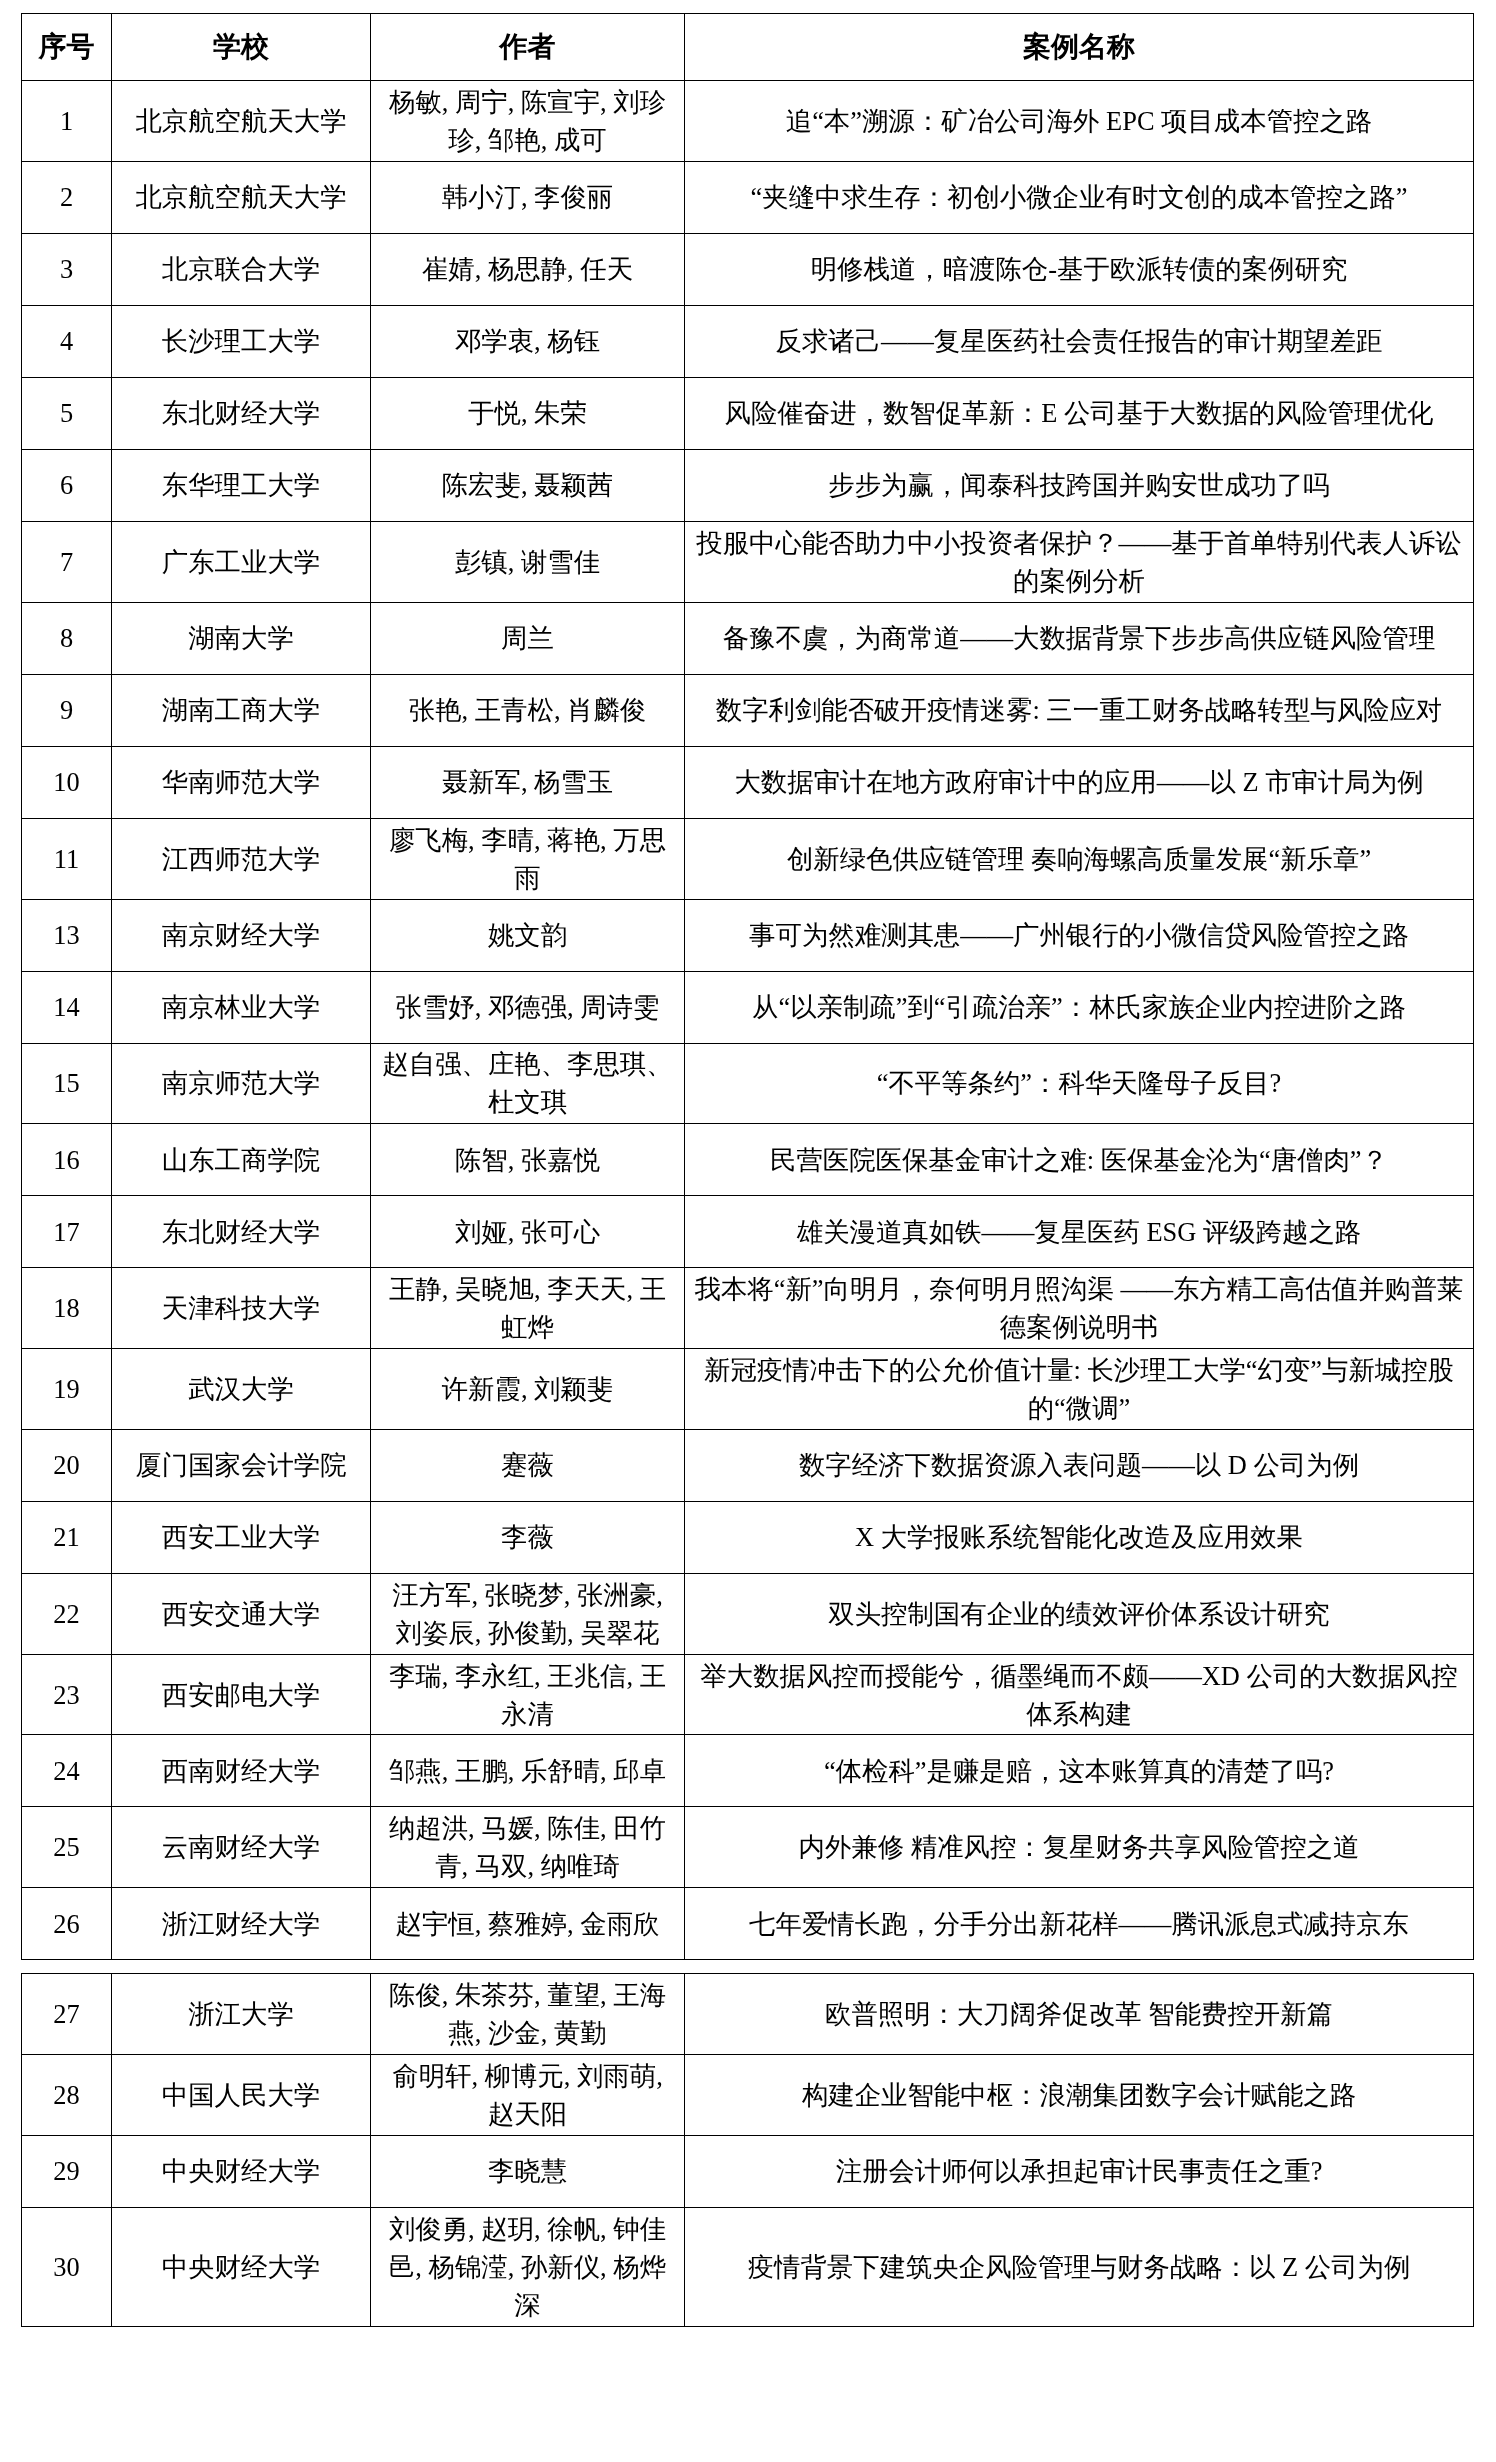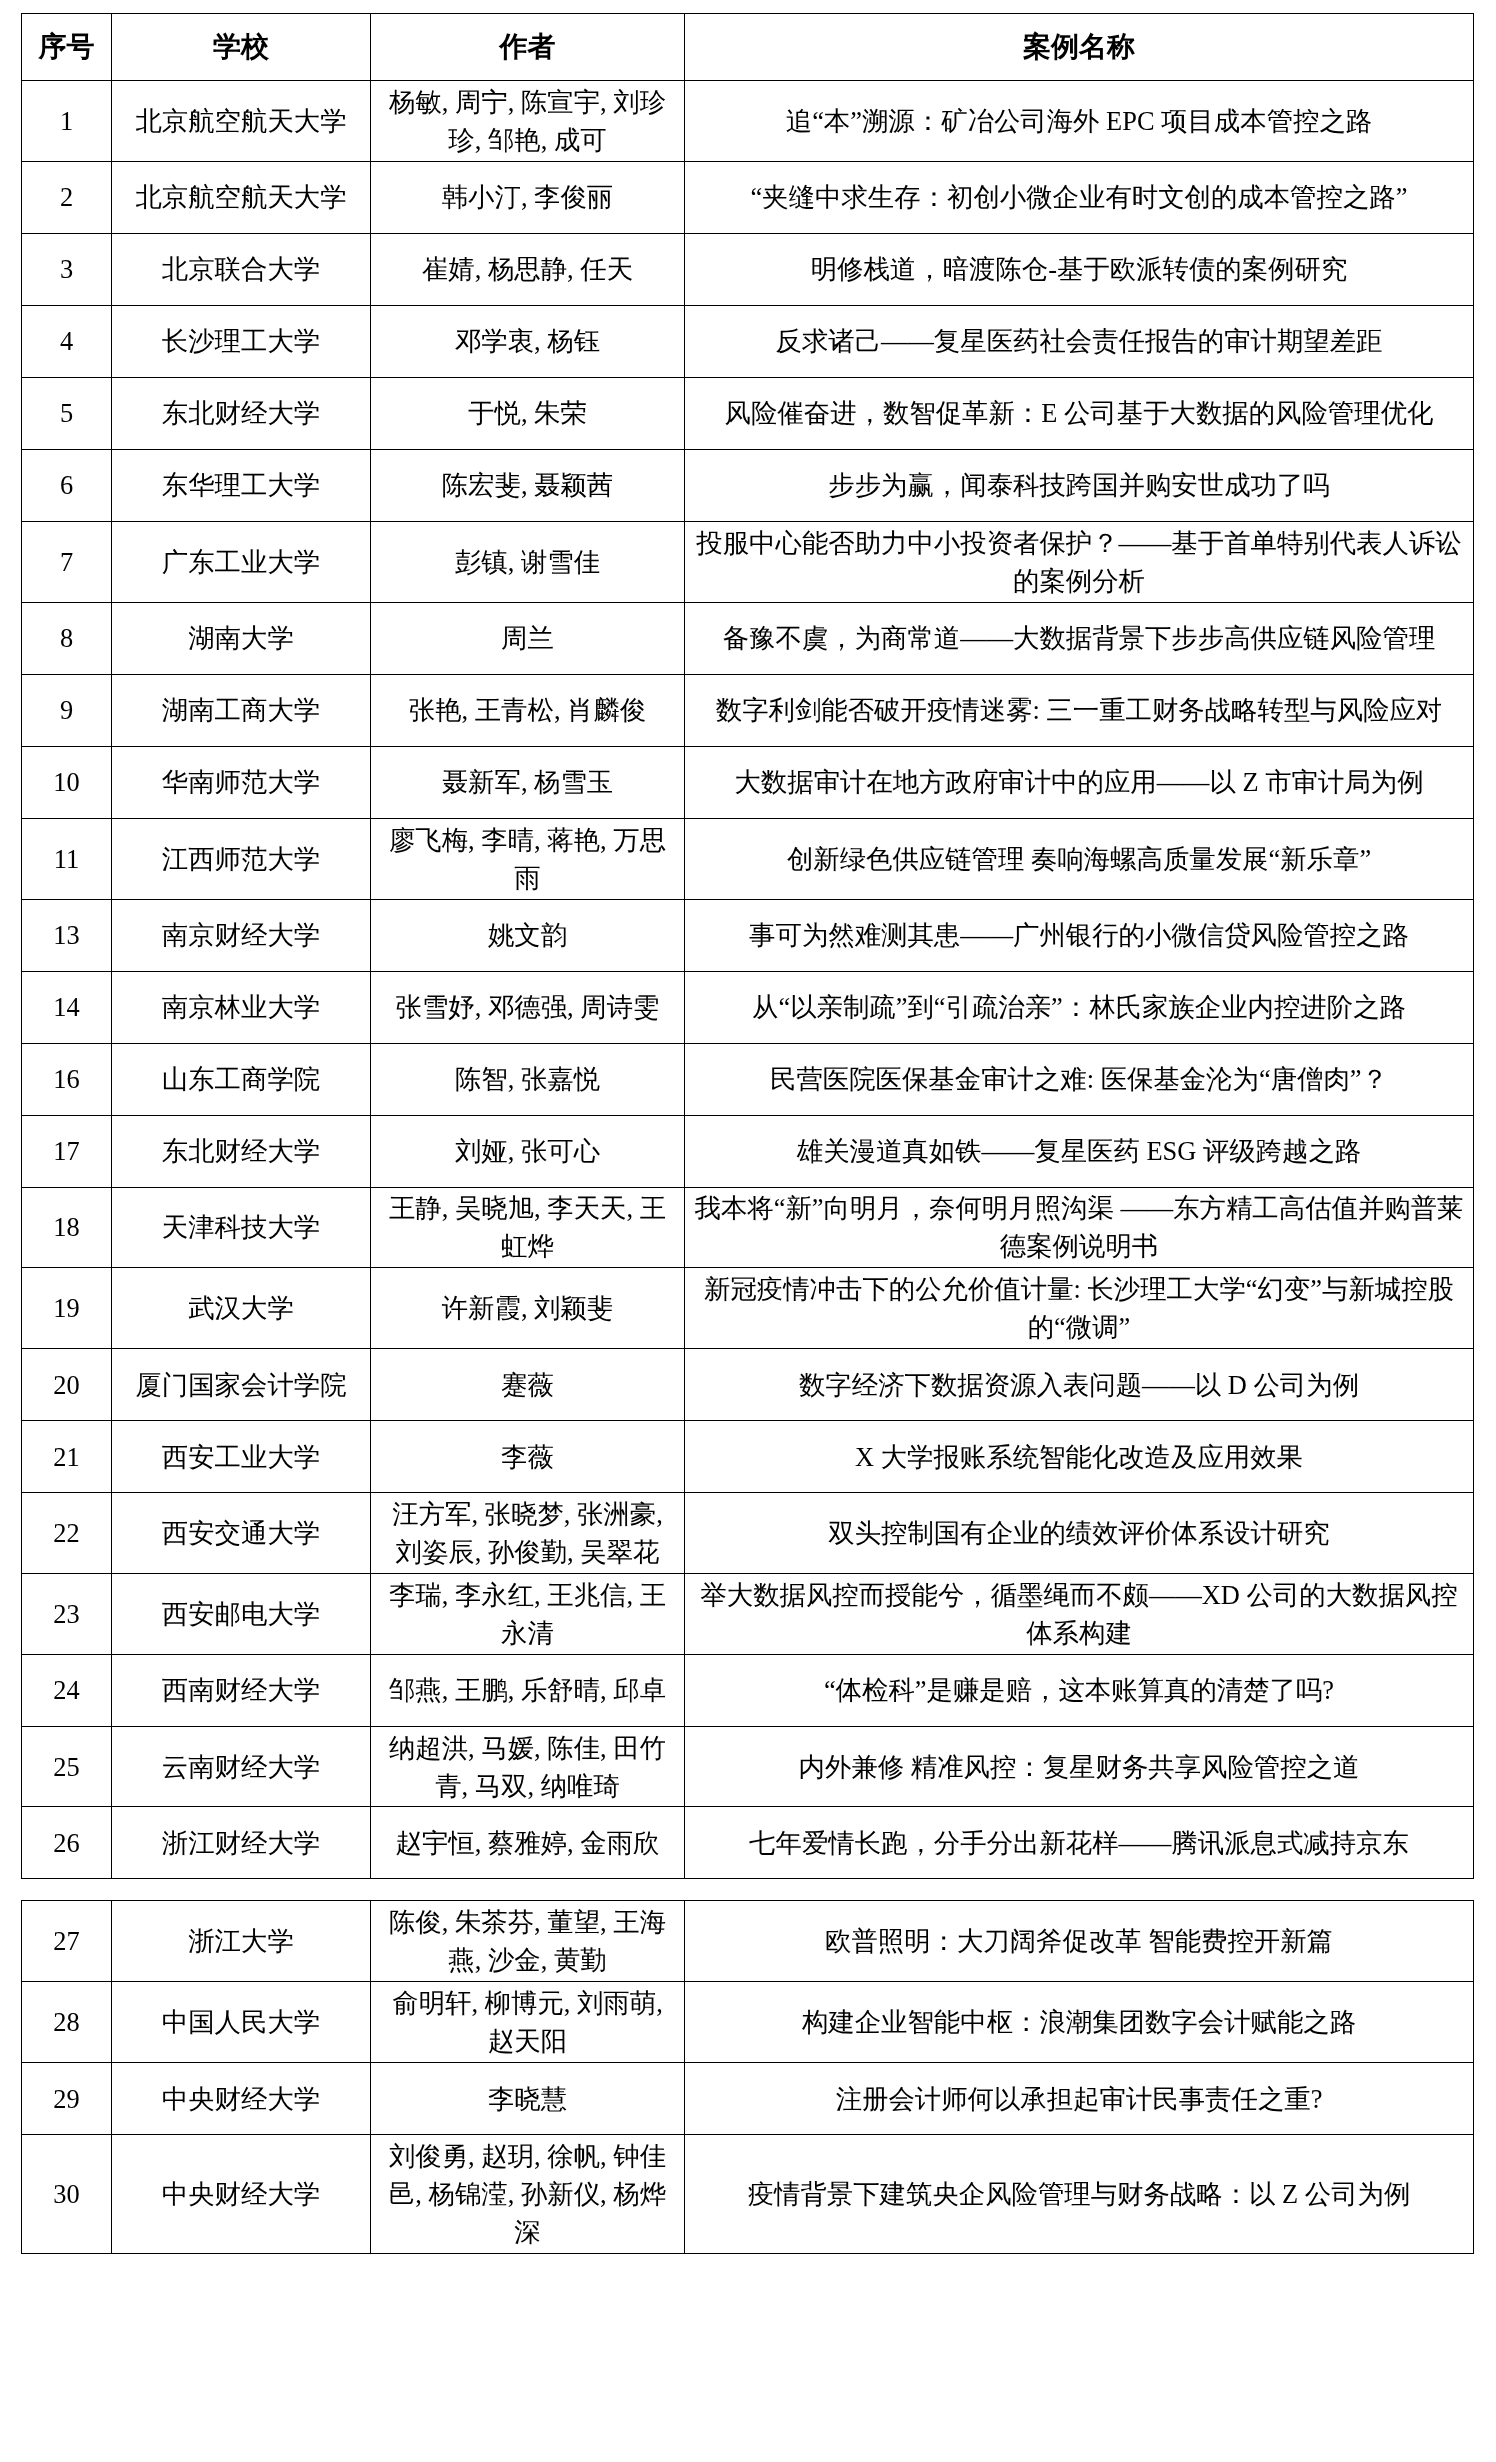--- a/index.html
+++ b/index.html
@@ -14,21 +14,21 @@
     box-sizing: border-box;
     padding: 13.2px 23.6px 9.4px 21px;
     background: #ffffff;
   }
   table.doc-table {
     border-collapse: collapse;
     table-layout: fixed;
     width: 1452px;
   }
   table.doc-table + table.doc-table {
-    margin-top: 21px;
+    margin-top: 13px;
   }
   col.c-no     { width: 90px;  }
   col.c-school { width: 259px; }
   col.c-auth   { width: 314px; }
   col.c-title  { width: 789px; }
   .doc-table th, .doc-table td {
     border: 1.9px solid #000000;
     text-align: center;
     vertical-align: middle;
     font-size: 26.4px;
@@ -137,20 +137,26 @@
           <td>姚文韵</td>
           <td>事可为然难测其患——广州银行的小微信贷风险管控之路</td>
         </tr>
         <tr>
           <td>14</td>
           <td>南京林业大学</td>
           <td>张雪妤, 邓德强, 周诗雯</td>
           <td>从“以亲制疏”到“引疏治亲”：林氏家族企业内控进阶之路</td>
         </tr>
         <tr>
+          <td>15</td>
+          <td>南京师范大学</td>
+          <td>赵自强、庄艳、李思琪、杜文琪</td>
+          <td>“不平等条约”：科华天隆母子反目?</td>
+        </tr>
+        <tr>
           <td>16</td>
           <td>山东工商学院</td>
           <td>陈智, 张嘉悦</td>
           <td>民营医院医保基金审计之难: 医保基金沦为“唐僧肉”？</td>
         </tr>
         <tr>
           <td>17</td>
           <td>东北财经大学</td>
           <td>刘娅, 张可心</td>
           <td>雄关漫道真如铁——复星医药 ESG 评级跨越之路</td>

